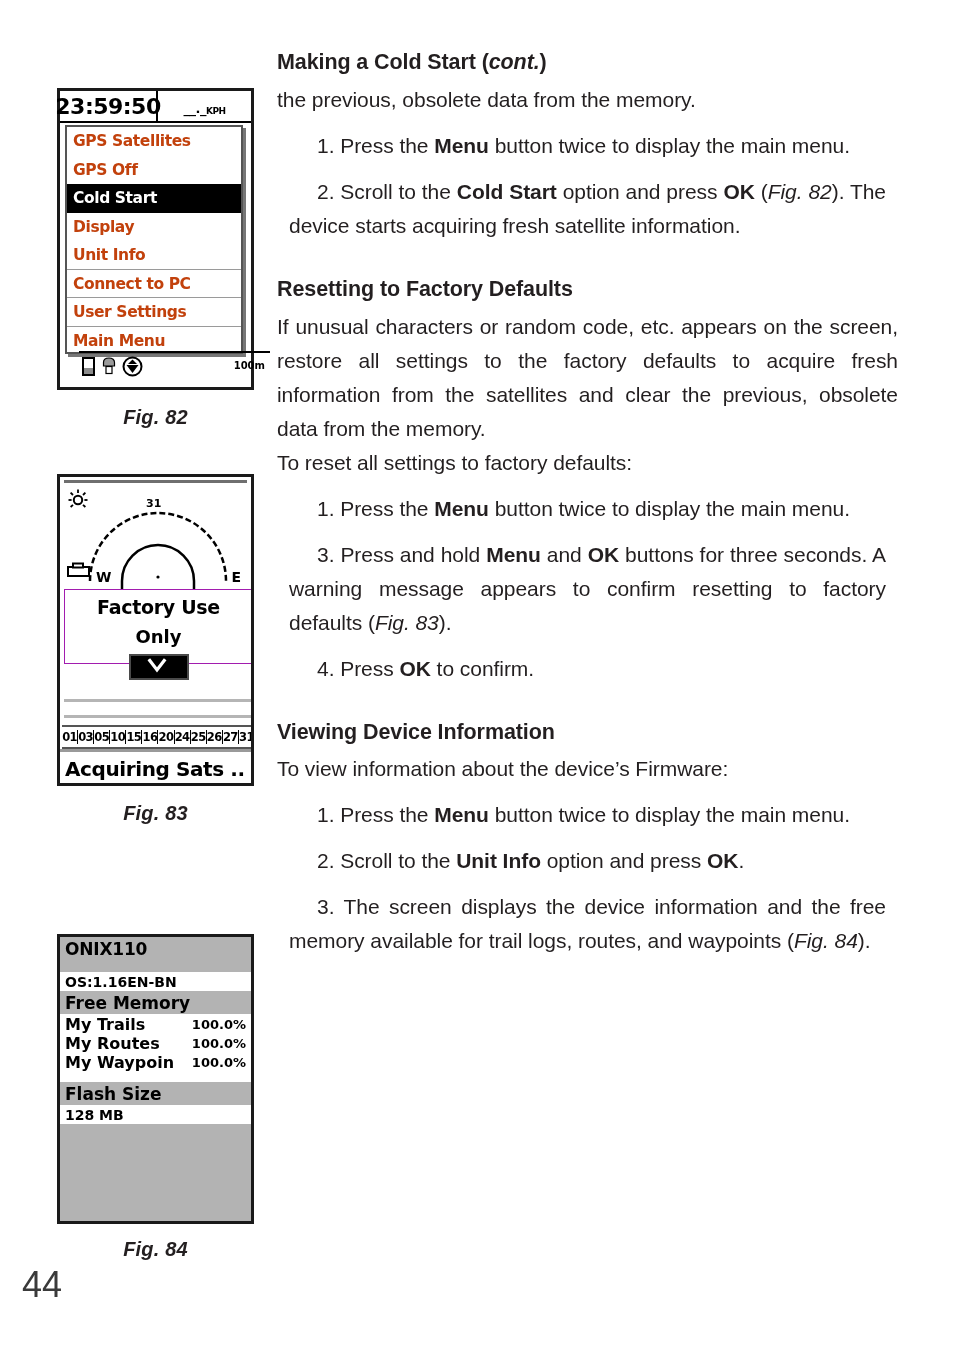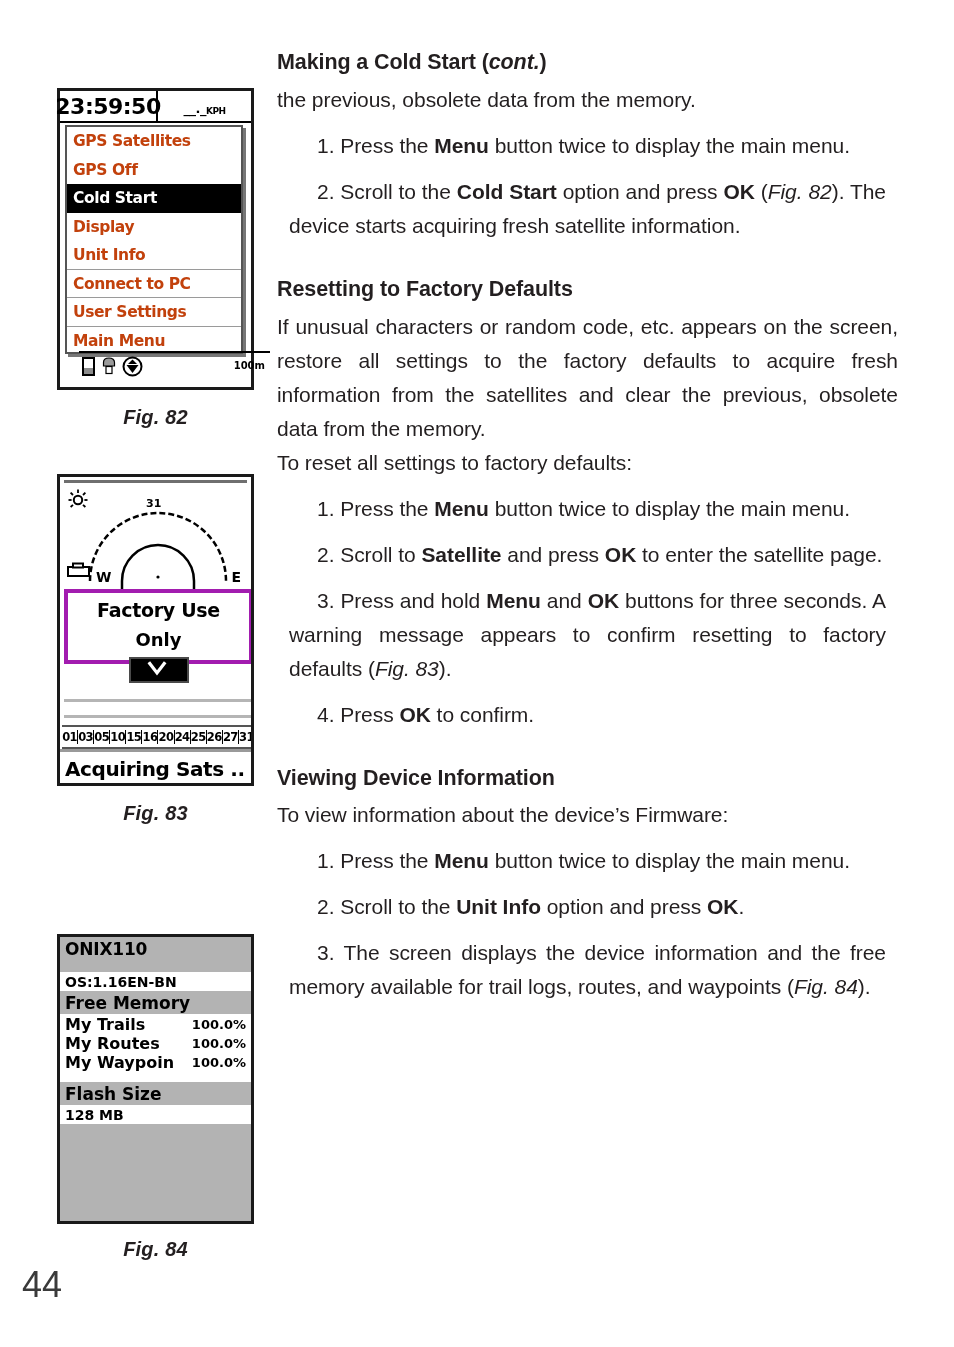--- a/index.html
+++ b/index.html
@@ -101,21 +101,21 @@
   .f83-sky { position: absolute; left: 0; top: 0; width: 100%; height: 120px; }
   .f83-toprule{position:absolute;left:4px;top:3px;right:4px;height:3px;background:#6f6f6f;}
   .f83-sun { position: absolute; left: 7px; top: 11px; width: 22px; height: 22px; }
   .f83-batt2 { position: absolute; left: 7px; top: 85px; width: 24px; height: 16px; }
   .f83-sat31 { position:absolute; left: 86px; top: 20px; font-size: 11px; font-weight:bold; }
   .f83-w { position:absolute; left: 36px; top: 92px; font-size: 14px; font-weight:bold;}
   .f83-e { position:absolute; right: 10px; top: 92px; font-size: 14px; font-weight:bold;}
 
   .f83-dialog {
     position: absolute; left: 4px; top: 112px; width: 189px; height: 75px;
-    background: #fff; border: 4px solid #a21caf;
+    background: #fff; border: 1px solid #a21caf;
     box-sizing: border-box; text-align: center;
   }
   .f83-d1 { font-size: 19px; font-weight: bold; margin-top: 6px; letter-spacing: -0.3px;}
   .f83-d2 { font-size: 18px; font-weight: bold; margin-top: 8px; }
   .f83-okbtn {
     width: 56px; height: 22px; background: #000; margin: 7px auto 0;
     border: 2px solid #4a4a4a; position: relative;
   }
 
   .f83-bars { position: absolute; left: 2px; top: 214px; width: 193px; height: 42px; }
@@ -343,21 +343,20 @@
   <div class="gap"></div>
 
   <h2 class="sec-title">Resetting to Factory Defaults</h2>
 
   <p class="body">If unusual characters or random code, etc. appears on the screen, restore all settings to the factory defaults to acquire fresh information from the satellites and clear the previous, obsolete data from the memory.</p>
 
   <p class="body left">To reset all settings to factory defaults:</p>
 
   <p class="step">1. Press the <b>Menu</b> button twice to display the main menu.</p>
 
-  <p class="step">2. Scroll to <b>Satellite</b> and press <b>OK</b> to enter the satellite page.</p>
 
   <p class="step">3. Press and hold <b>Menu</b> and <b>OK</b> buttons for three seconds. A warning message appears to confirm resetting to factory defaults (<i>Fig. 83</i>).</p>
 
   <p class="step left">4. Press <b>OK</b> to confirm.</p>
 
   <div class="gap"></div>
 
   <h2 class="sec-title">Viewing Device Information</h2>
 
   <p class="body left">To view information about the device’s Firmware:</p>

